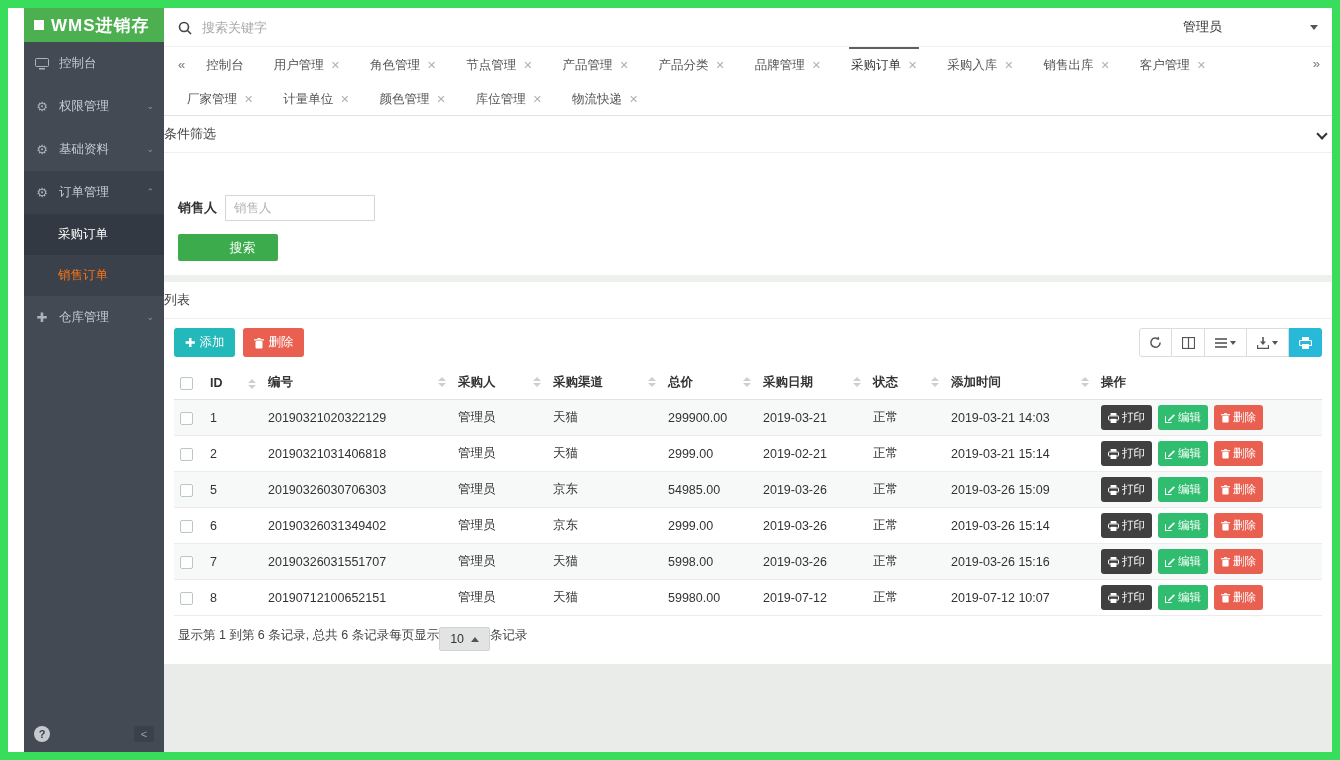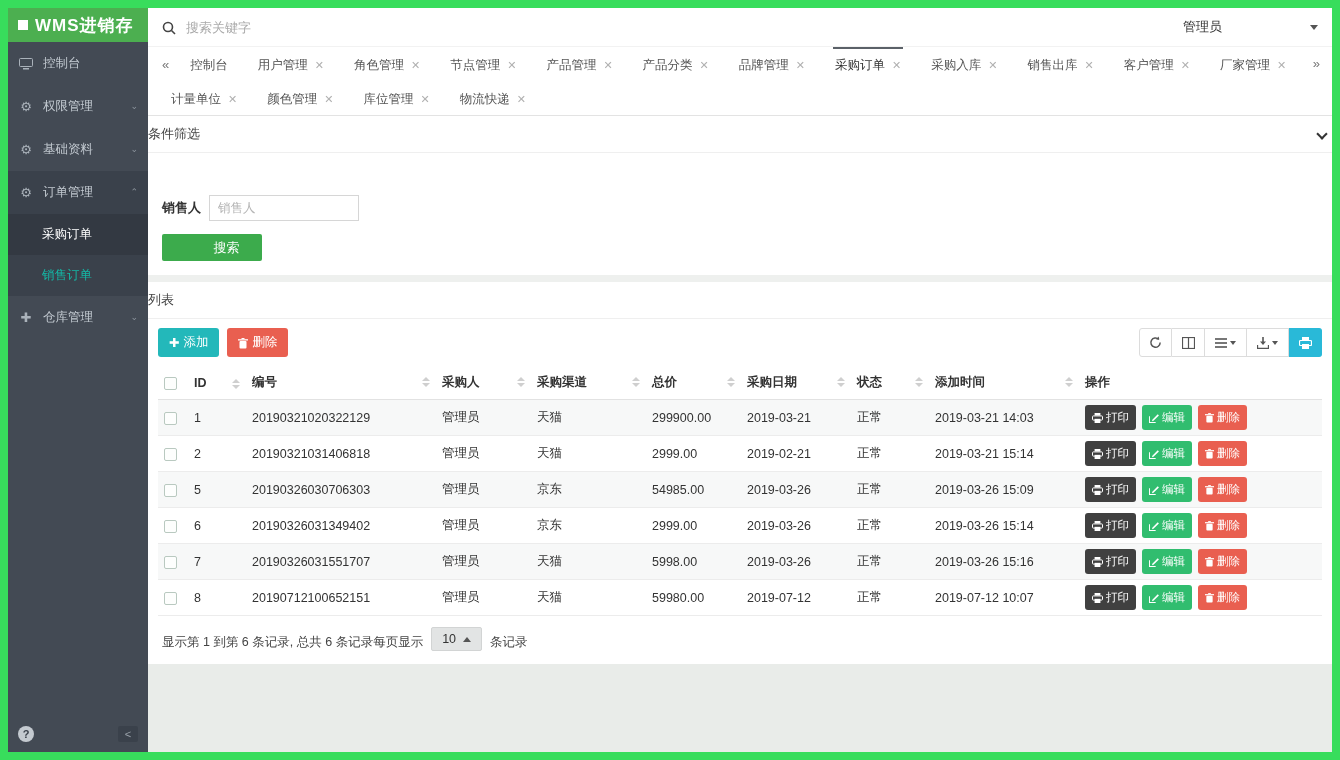--- a/index.html
+++ b/index.html
@@ -5,32 +5,32 @@
   * { box-sizing: border-box; margin: 0; padding: 0; }
   html,body { width:1340px; height:760px; }
   body {
     font-family: "Liberation Sans", "DejaVu Sans", sans-serif;
     background:#38dd5c;
     padding:8px;
   }
   .app { display:flex; width:1324px; height:744px; background:#ffffff; overflow:hidden; }
 
   
-  .sidebar { width:140px; min-width:140px; background:#434a54; display:flex; flex-direction:column; }
+  .sidebar { width:140px; min-width:140px; background:#434a54; display:flex; flex-direction:column;margin-left:16px; }
   .logo { height:34px; background:#4caf50; color:#fff; display:flex; align-items:center; padding:0 10px; gap:7px; }
   .logo-square { width:10px; height:10px; background:#fff; flex:none; }
   .logo-text { font-size:17px; font-weight:bold; letter-spacing:1px; white-space:nowrap; }
   .menu { display:flex; flex-direction:column; font-size:12.5px; color:#c3cad1; }
   .menu-item { display:flex; align-items:center; gap:9px; padding:13px 10px; cursor:pointer; }
   .menu-item .mi-icon { width:16px; text-align:center; flex:none; color:#aab2ba; font-size:13px; line-height:1; }
   .menu-item .mi-label { flex:1; white-space:nowrap; }
   .chev { color:#8d959d; font-size:9px; line-height:1; }
   .menu-group-open { background:#3a414b; }
   .submenu { background:#3a414b; display:flex; flex-direction:column; }
-  .submenu-item { padding:12px 10px 12px 34px; cursor:pointer; color:#14b8a6; white-space:nowrap; }
+  .submenu-item { padding:12px 10px 12px 34px; cursor:pointer; color:#f97316; white-space:nowrap; }
   .submenu-item.active { background:#333942; color:#ffffff; }
   .sidebar-footer { margin-top:auto; display:flex; align-items:center; justify-content:space-between; padding:10px; }
   .help-circle { width:16px; height:16px; border-radius:50%; background:#c4cad0; color:#3a414b; font-size:11px; font-weight:bold; display:flex; align-items:center; justify-content:center; cursor:pointer; }
   .collapse-box { width:20px; height:16px; background:#3a414b; color:#9aa2aa; font-size:11px; display:flex; align-items:center; justify-content:center; border-radius:2px; cursor:pointer; }
 
   
   .main { flex:1; display:flex; flex-direction:column; min-width:0; }
 
   .topbar { height:38px; min-height:38px; display:flex; align-items:center; padding:0 14px; background:#fff; }
   .search-wrap { display:flex; align-items:center; gap:10px; flex:1; }
@@ -81,21 +81,21 @@
   .sort .dn { border-top:4px solid #cfcfcf; }
   tbody td { padding:5px 6px; border-bottom:1px solid #ececec; color:#333; vertical-align:middle; height:32px; }
   tbody tr:nth-child(odd) { background:#f7f8f8; }
   .cb { appearance:none; -webkit-appearance:none; width:13px; height:13px; border:1px solid #b9c9c0; border-radius:2px; background:#fdfefd; cursor:pointer; vertical-align:middle; }
   .row-btn { display:inline-flex; align-items:center; gap:3px; border:none; color:#fff; font-size:11.5px; padding:5px 7px; border-radius:3px; cursor:pointer; margin-right:6px; }
   .rb-print { background:#404040; }
   .rb-edit { background:#31bd6f; }
   .rb-del { background:#e95f50; }
 
   
-  .pagination { display:flex; align-items:flex-end; gap:8px; padding:11px 14px 13px; font-size:12.5px; color:#444; background:#fff; }
+  .pagination { display:flex; align-items:flex-start; padding:11px 14px 13px; font-size:12.5px; color:#444; background:#fff; }
   .page-size-btn { display:flex; align-items:center; gap:7px; background:#e2e4e4; border:1px solid #d2d4d4; padding:4px 10px; font-size:12.5px; color:#333; cursor:pointer; border-radius:2px; }
   .caret-up { width:0; height:0; border-left:4px solid transparent; border-right:4px solid transparent; border-bottom:5px solid #555; }
 
   .bottom-fill { flex:1; background:#e9ece9; }
 
   .icon-svg { display:inline-block; vertical-align:middle; }
 </style>
 </head>
 <body>
 

